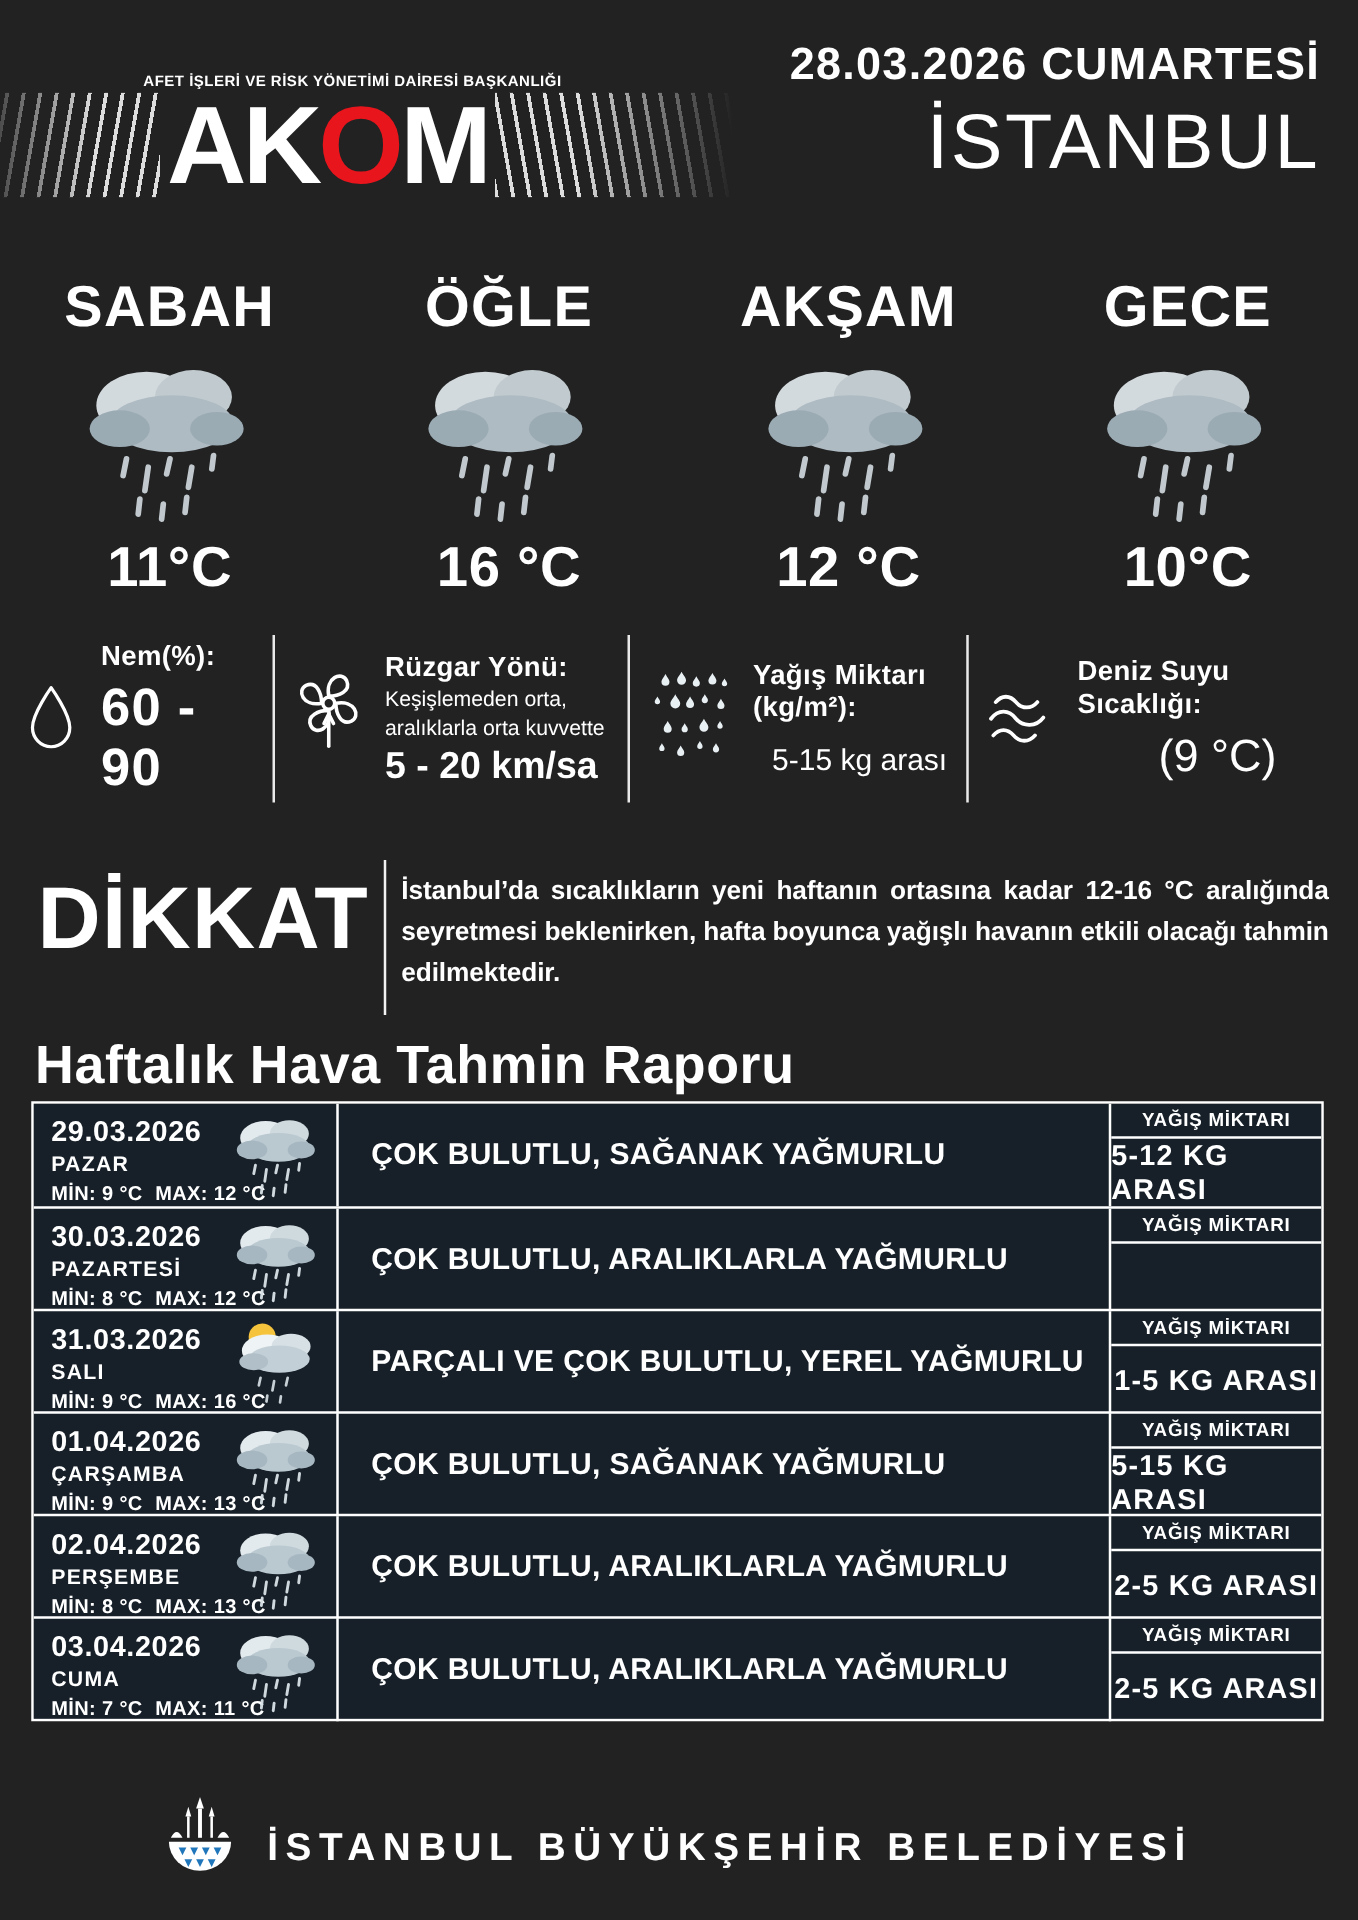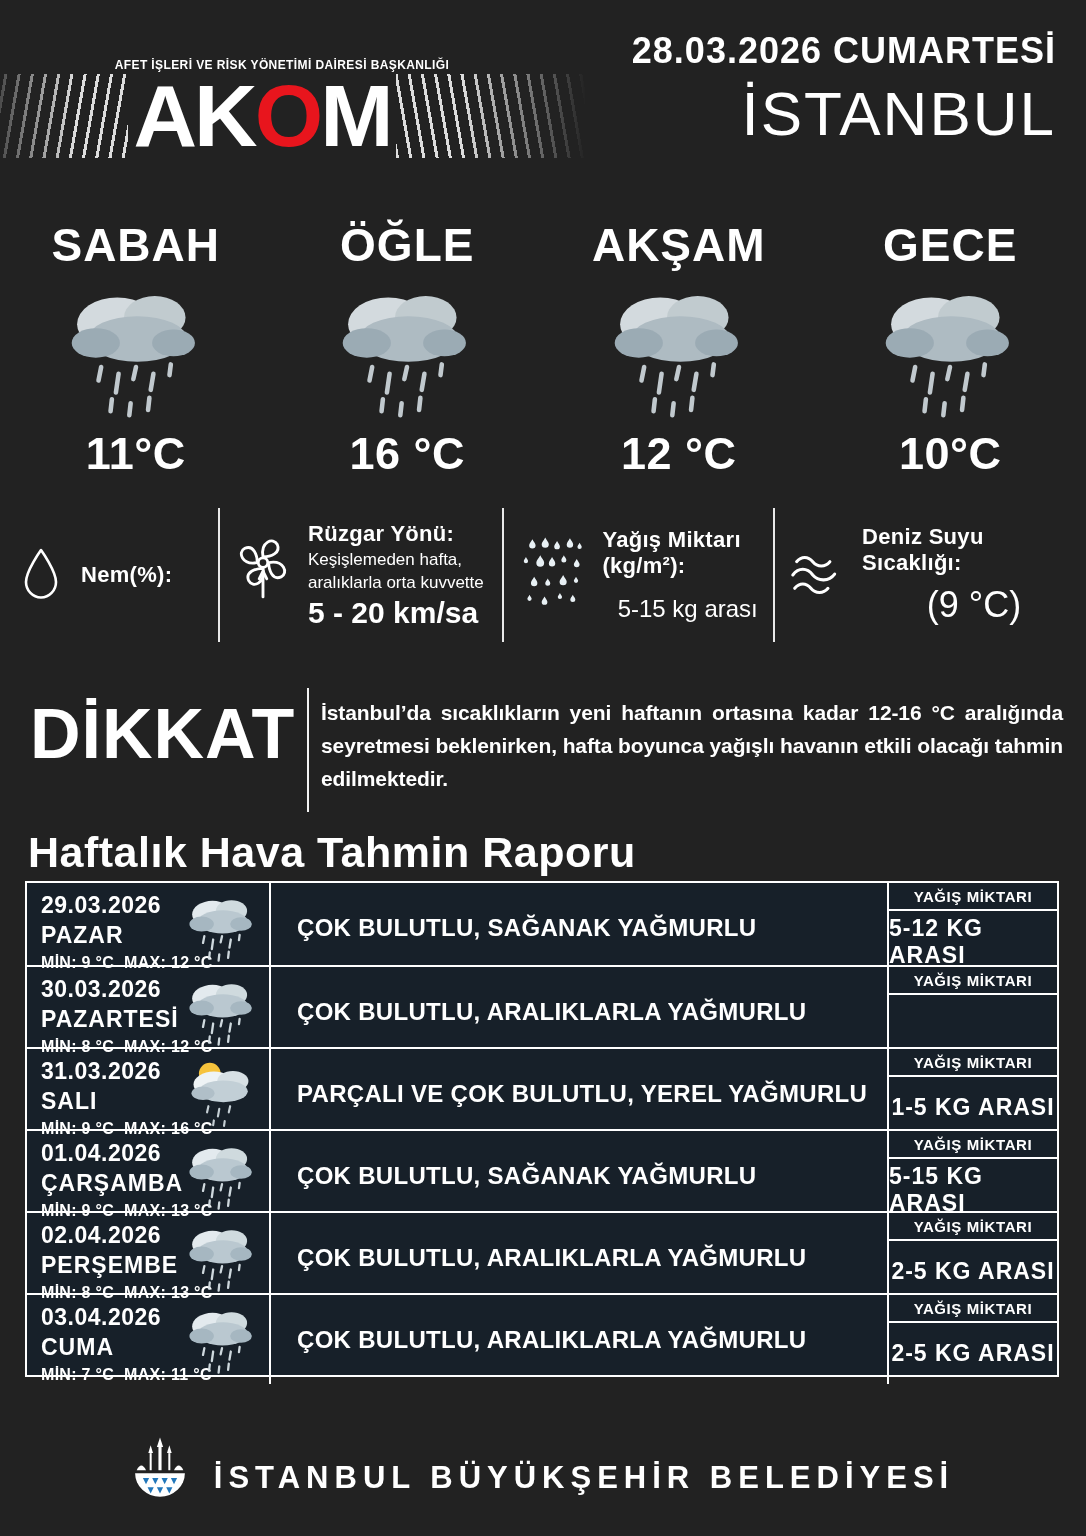--- a/index.html
+++ b/index.html
@@ -72,21 +72,21 @@
   .alert-text { position:absolute; left:321px; top:696px; width:742px; margin:0;
     font-size:21px; line-height:33px; font-weight:700; text-align:justify; letter-spacing:-0.1px; }
 
   
   .weekly-title { position:absolute; left:28px; top:828px; margin:0; font-size:43px; font-weight:800; letter-spacing:0.5px; }
   .table { position:absolute; left:25px; top:881px; width:1034px; border:2px solid #fff; }
   .row { display:grid; grid-template-columns:242px 1fr 168px; height:82px; background:rgba(9,30,52,0.42); }
   .row + .row { border-top:2px solid #fff; }
   .cell-left { position:relative; padding:9px 0 0 14px; }
   .r-date { font-size:23px; font-weight:800; letter-spacing:0.5px; }
-  .r-day { font-size:23px; font-weight:800; letter-spacing:1px; margin-top:3px; }
+  .r-day { font-size:17px; font-weight:800; letter-spacing:1px; margin-top:3px; }
   .r-minmax { display:flex; gap:10px; font-size:16px; font-weight:800; letter-spacing:0.3px; margin-top:5px; }
   .r-icon { position:absolute; right:4px; top:50%; transform:translateY(-50%); width:86px; height:76px; }
   .cell-mid { border-left:2px solid #fff; border-right:2px solid #fff;
     display:flex; align-items:center; padding-left:26px;
     font-size:24px; font-weight:800; letter-spacing:0.3px; }
   .cell-right { display:flex; flex-direction:column; }
   .amt-h { height:28px; border-bottom:2px solid #fff; display:flex; align-items:center; justify-content:center;
     font-size:15px; font-weight:800; letter-spacing:0.6px; }
   .amt-v { flex:1; display:flex; align-items:center; justify-content:center;
     font-size:23px; font-weight:800; letter-spacing:1px; }
@@ -247,29 +247,30 @@
     </div>
   </div>
 
   <div class="infobar" data-name="conditions-bar">
     <div class="info-item hum" data-name="humidity-item">
       <svg class="icon-drop" data-name="water-drop-icon">
           <use href="#drop-outline"></use>
         </svg>
       <div data-name="humidity-texts">
         <div class="info-lbl" data-name="humidity-label">Nem(%):</div>
+        <div class="hum-val" data-name="humidity-value">60 - 90</div>
       </div>
     </div>
     <div class="info-item wind" data-name="wind-item">
       <svg class="icon-pin" data-name="pinwheel-icon">
           <use href="#pinwheel"></use>
         </svg>
       <div data-name="wind-texts">
         <div class="info-lbl" data-name="wind-label">Rüzgar Yönü:</div>
-        <div class="wind-desc" data-name="wind-desc-line1">Keşişlemeden hafta,</div>
+        <div class="wind-desc" data-name="wind-desc-line1">Keşişlemeden orta,</div>
         <div class="wind-desc" data-name="wind-desc-line2">aralıklarla orta kuvvette</div>
         <div class="wind-val" data-name="wind-speed-value">5 - 20 km/sa</div>
       </div>
     </div>
     <div class="info-item prec" data-name="precipitation-item">
       <svg class="icon-raincluster" data-name="raindrops-icon">
           <use href="#raindrops"></use>
         </svg>
       <div data-name="precipitation-texts">
         <div class="info-lbl" data-name="precipitation-label">Yağış Miktarı (kg/m²):</div>

